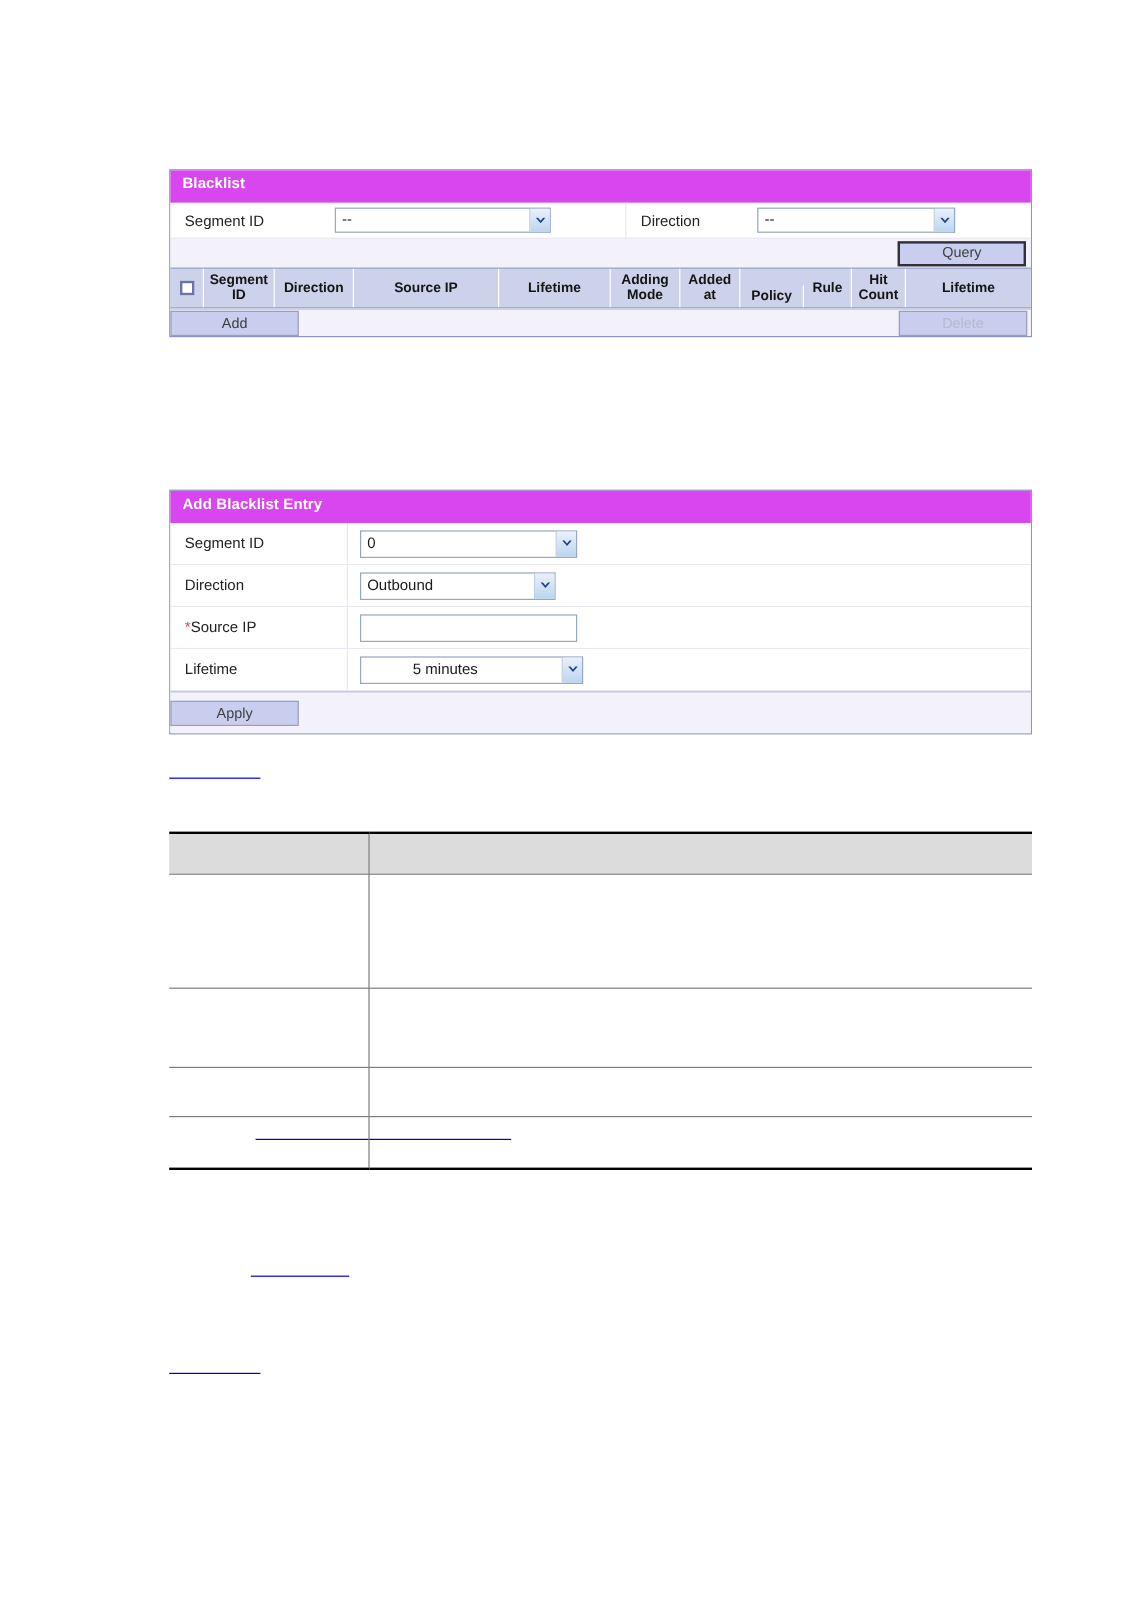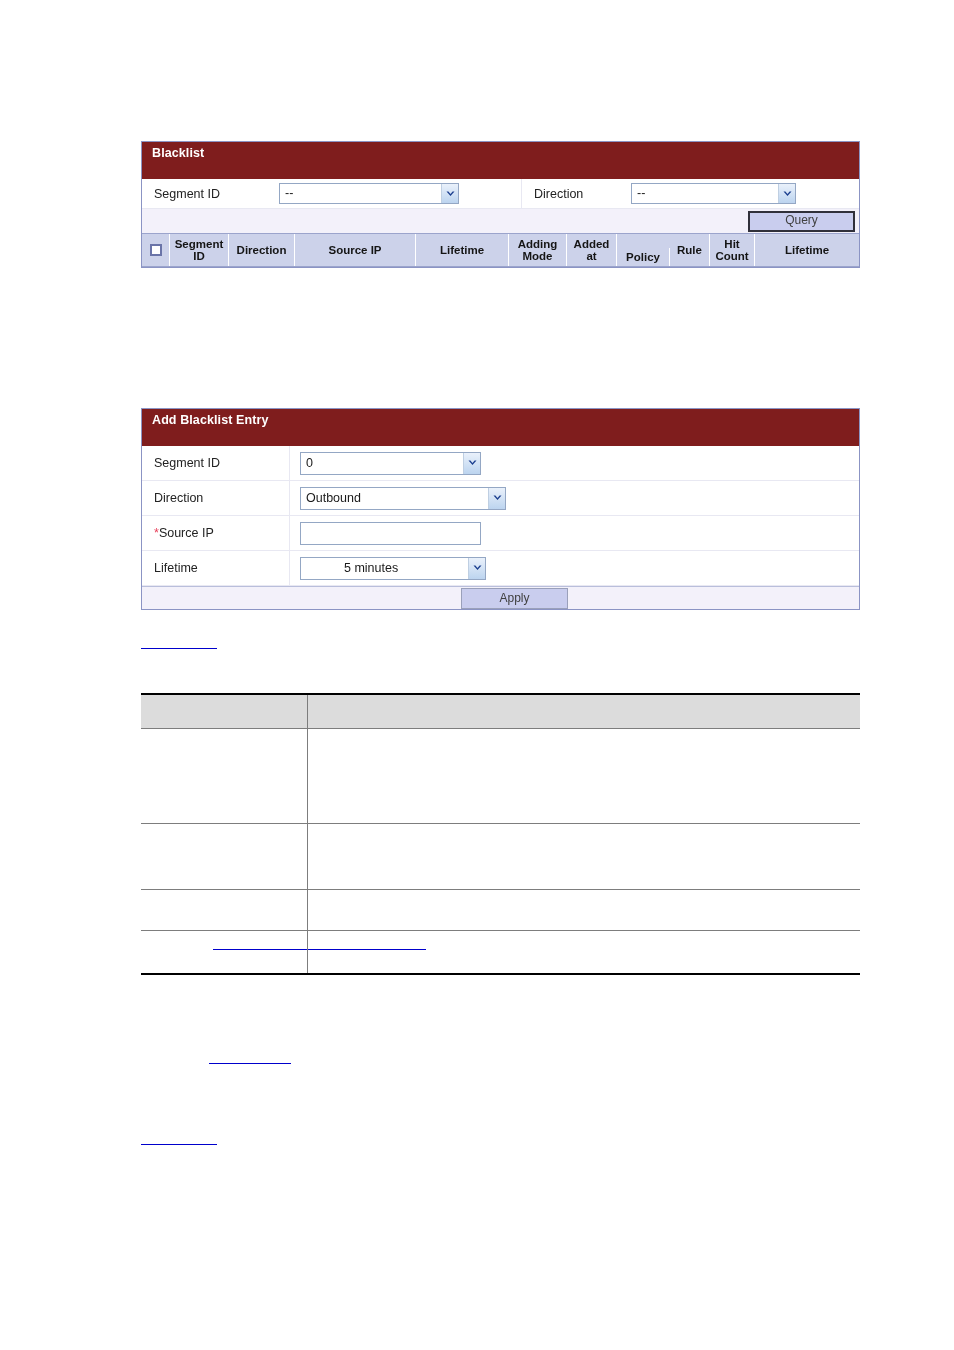--- a/index.html
+++ b/index.html
@@ -12,26 +12,26 @@
   }
   .page { position: relative; width: 954px; height: 1350px; overflow: hidden; }
 
   
   .panel {
     position: absolute;
     border: 1px solid #8b94c4;
     background: #ffffff;
   }
   .panel-title {
-    background: #7f1d1d;
+    background: #d946ef;
     color: #ffffff;
     font-size: 12.5px;
     font-weight: bold;
     padding: 4px 0 4px 10px;
-    height: 37px;
+    height: 27px;
     line-height: 14px;
     letter-spacing: .1px;
   }
   .row {
     display: flex;
     align-items: stretch;
     border-bottom: 1px solid #e8e8f2;
     background: #ffffff;
   }
   .row:last-child { border-bottom: none; }
@@ -214,20 +214,24 @@
       <div class="gh" style="width:50px;">Added at</div>
       <div class="gh" style="width:53px;margin-top:14px;">Policy</div>
       <div class="gh" style="width:40px;">Rule</div>
       <div class="gh" style="width:45px;">Hit Count</div>
       <div class="gh" style="flex:1;">Lifetime</div>
     </div>
 
     <div style="height:0;"></div>
 
 
+    <div class="footer-row">
+      <div class="btn" style="width:107px; height:21px; line-height:19px;">Add</div>
+      <div class="btn disabled" style="width:107px; height:21px; line-height:19px; margin-right:3px;">Delete</div>
+    </div>
   </div>
 
   <div class="panel" style="left:141px; top:408px; width:719px;">
 
     <div class="panel-title">Add Blacklist Entry</div>
 
     <div class="row" style="height:35px;">
       <div class="cell-label" style="width:147px;">Segment ID</div>
       <div class="cell-field" style="flex:1; border-left:1px solid #e8e8f2;">
         <div class="sel" style="width:181px; height:23px;">
@@ -237,21 +241,21 @@
                 <path d="M0.5 0.5 L4.5 5 L8.5 0.5 L6.6 0.5 L4.5 2.9 L2.4 0.5 Z" fill="#1c3f8f"></path>
               </svg>
           </span>
         </div>
       </div>
     </div>
 
     <div class="row" style="height:35px;">
       <div class="cell-label" style="width:147px;">Direction</div>
       <div class="cell-field" style="flex:1; border-left:1px solid #e8e8f2;">
-        <div class="sel" style="width:206px; height:23px;">
+        <div class="sel" style="width:163px; height:23px;">
           <span class="sel-val">Outbound</span>
           <span class="sel-arrow" style="height:21px;">
             <svg width="9" height="6" viewBox="0 0 9 6">
                 <path d="M0.5 0.5 L4.5 5 L8.5 0.5 L6.6 0.5 L4.5 2.9 L2.4 0.5 Z" fill="#1c3f8f"></path>
               </svg>
           </span>
         </div>
       </div>
     </div>
 
@@ -272,21 +276,21 @@
           <span class="sel-val">5 minutes</span>
           <span class="sel-arrow" style="height:21px;">
             <svg width="9" height="6" viewBox="0 0 9 6">
                 <path d="M0.5 0.5 L4.5 5 L8.5 0.5 L6.6 0.5 L4.5 2.9 L2.4 0.5 Z" fill="#1c3f8f"></path>
               </svg>
           </span>
         </div>
       </div>
     </div>
 
-    <div class="footer-row" style="height:23px; justify-content:center;padding-left:31px;">
+    <div class="footer-row" style="height:35px; justify-content:flex-start;">
       <div class="btn" style="width:107px; height:21px; line-height:19px; margin-right:3px;">Apply</div>
     </div>
   </div>
 
   <div class="link-rule" style="left:141px; top:648px; width:76px;">
     <span class="link-text"></span>
   </div>
 
   <div class="link-rule" style="left:213px; top:949px; width:213px;">
     <span class="link-text"></span>

